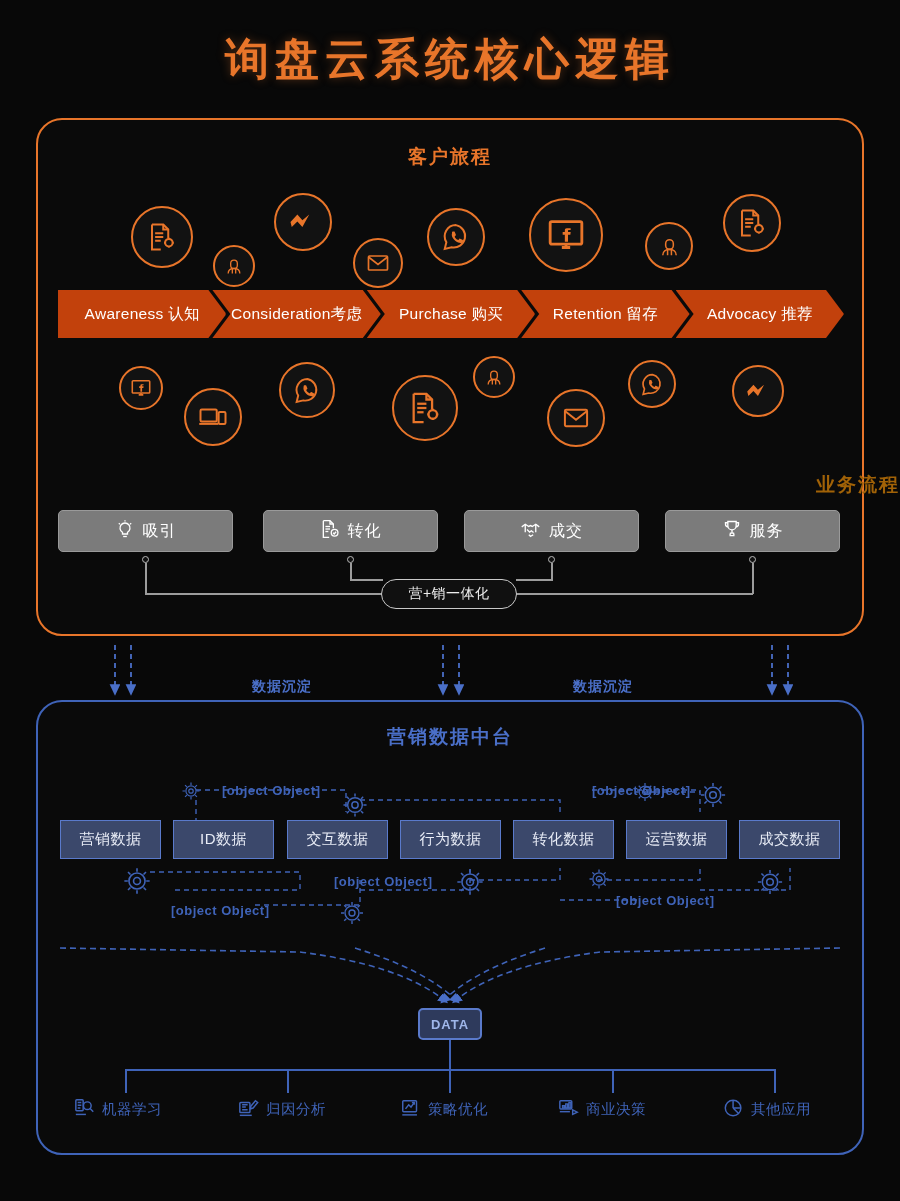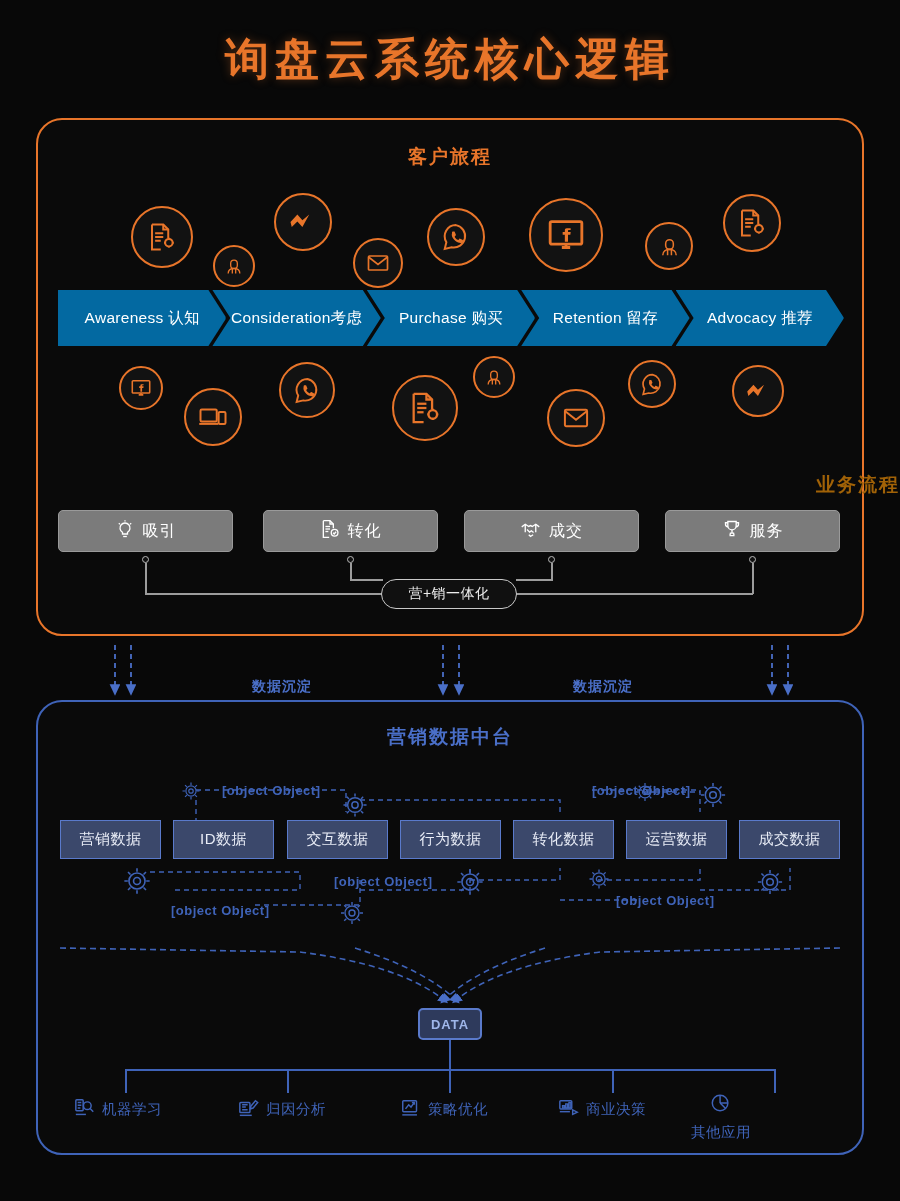--- a/index.html
+++ b/index.html
@@ -53,22 +53,22 @@
   }
   .ico svg { display: block; }
 
   
   .arrowbar {
     position: absolute; left: 58px; top: 290px;
     width: 786px; height: 56px;
     display: flex;
   }
   .chev {
-    position: relative; flex: 1; height: 56px;
-    background: #0369a1;
+    position: relative; flex: 1; height: 48px;
+    background: #c2410c;
     display: flex; align-items: center; justify-content: center;
     color: #fff; font-size: 15.5px; letter-spacing: .3px;
     clip-path: polygon(0 0, calc(100% - 18px) 0, 100% 50%, calc(100% - 18px) 100%, 0 100%, 18px 50%);
     margin-left: -14px;
   }
   .chev:first-child {
     clip-path: polygon(0 0, calc(100% - 18px) 0, 100% 50%, calc(100% - 18px) 100%, 0 100%);
     margin-left: 0;
   }
   .chev::after {
@@ -525,21 +525,21 @@
     <span>
       <svg width="22" height="22" viewBox="0 0 24 24" fill="none" stroke="#3F63B8" stroke-width="1.6">
         <rect x="2" y="4" width="13" height="9" rx="1"></rect>
         <path d="M5 9.5h2v2.5H5zM8.5 7.5h2v4.5h-2zM12 6h2v6h-2z"></path>
         <path d="M16 14l5 2.5-5 2.5z"></path>
           <path d="M2 16h11"></path>
       </svg>
     </span>
     <span>商业决策</span>
   </div>
-  <div class="app" style="left:691px;flex-direction:column;">
+  <div class="app" style="left:723px;">
     <span>
       <svg width="22" height="22" viewBox="0 0 24 24" fill="none" stroke="#3F63B8" stroke-width="1.6">
         <circle cx="11" cy="12" r="8.5"></circle>
           <path d="M11 12V3.5M11 12h8.5"></path>
         <path d="M11 12L17 18"></path>
       </svg>
     </span>
     <span>其他应用</span>
   </div>
 

